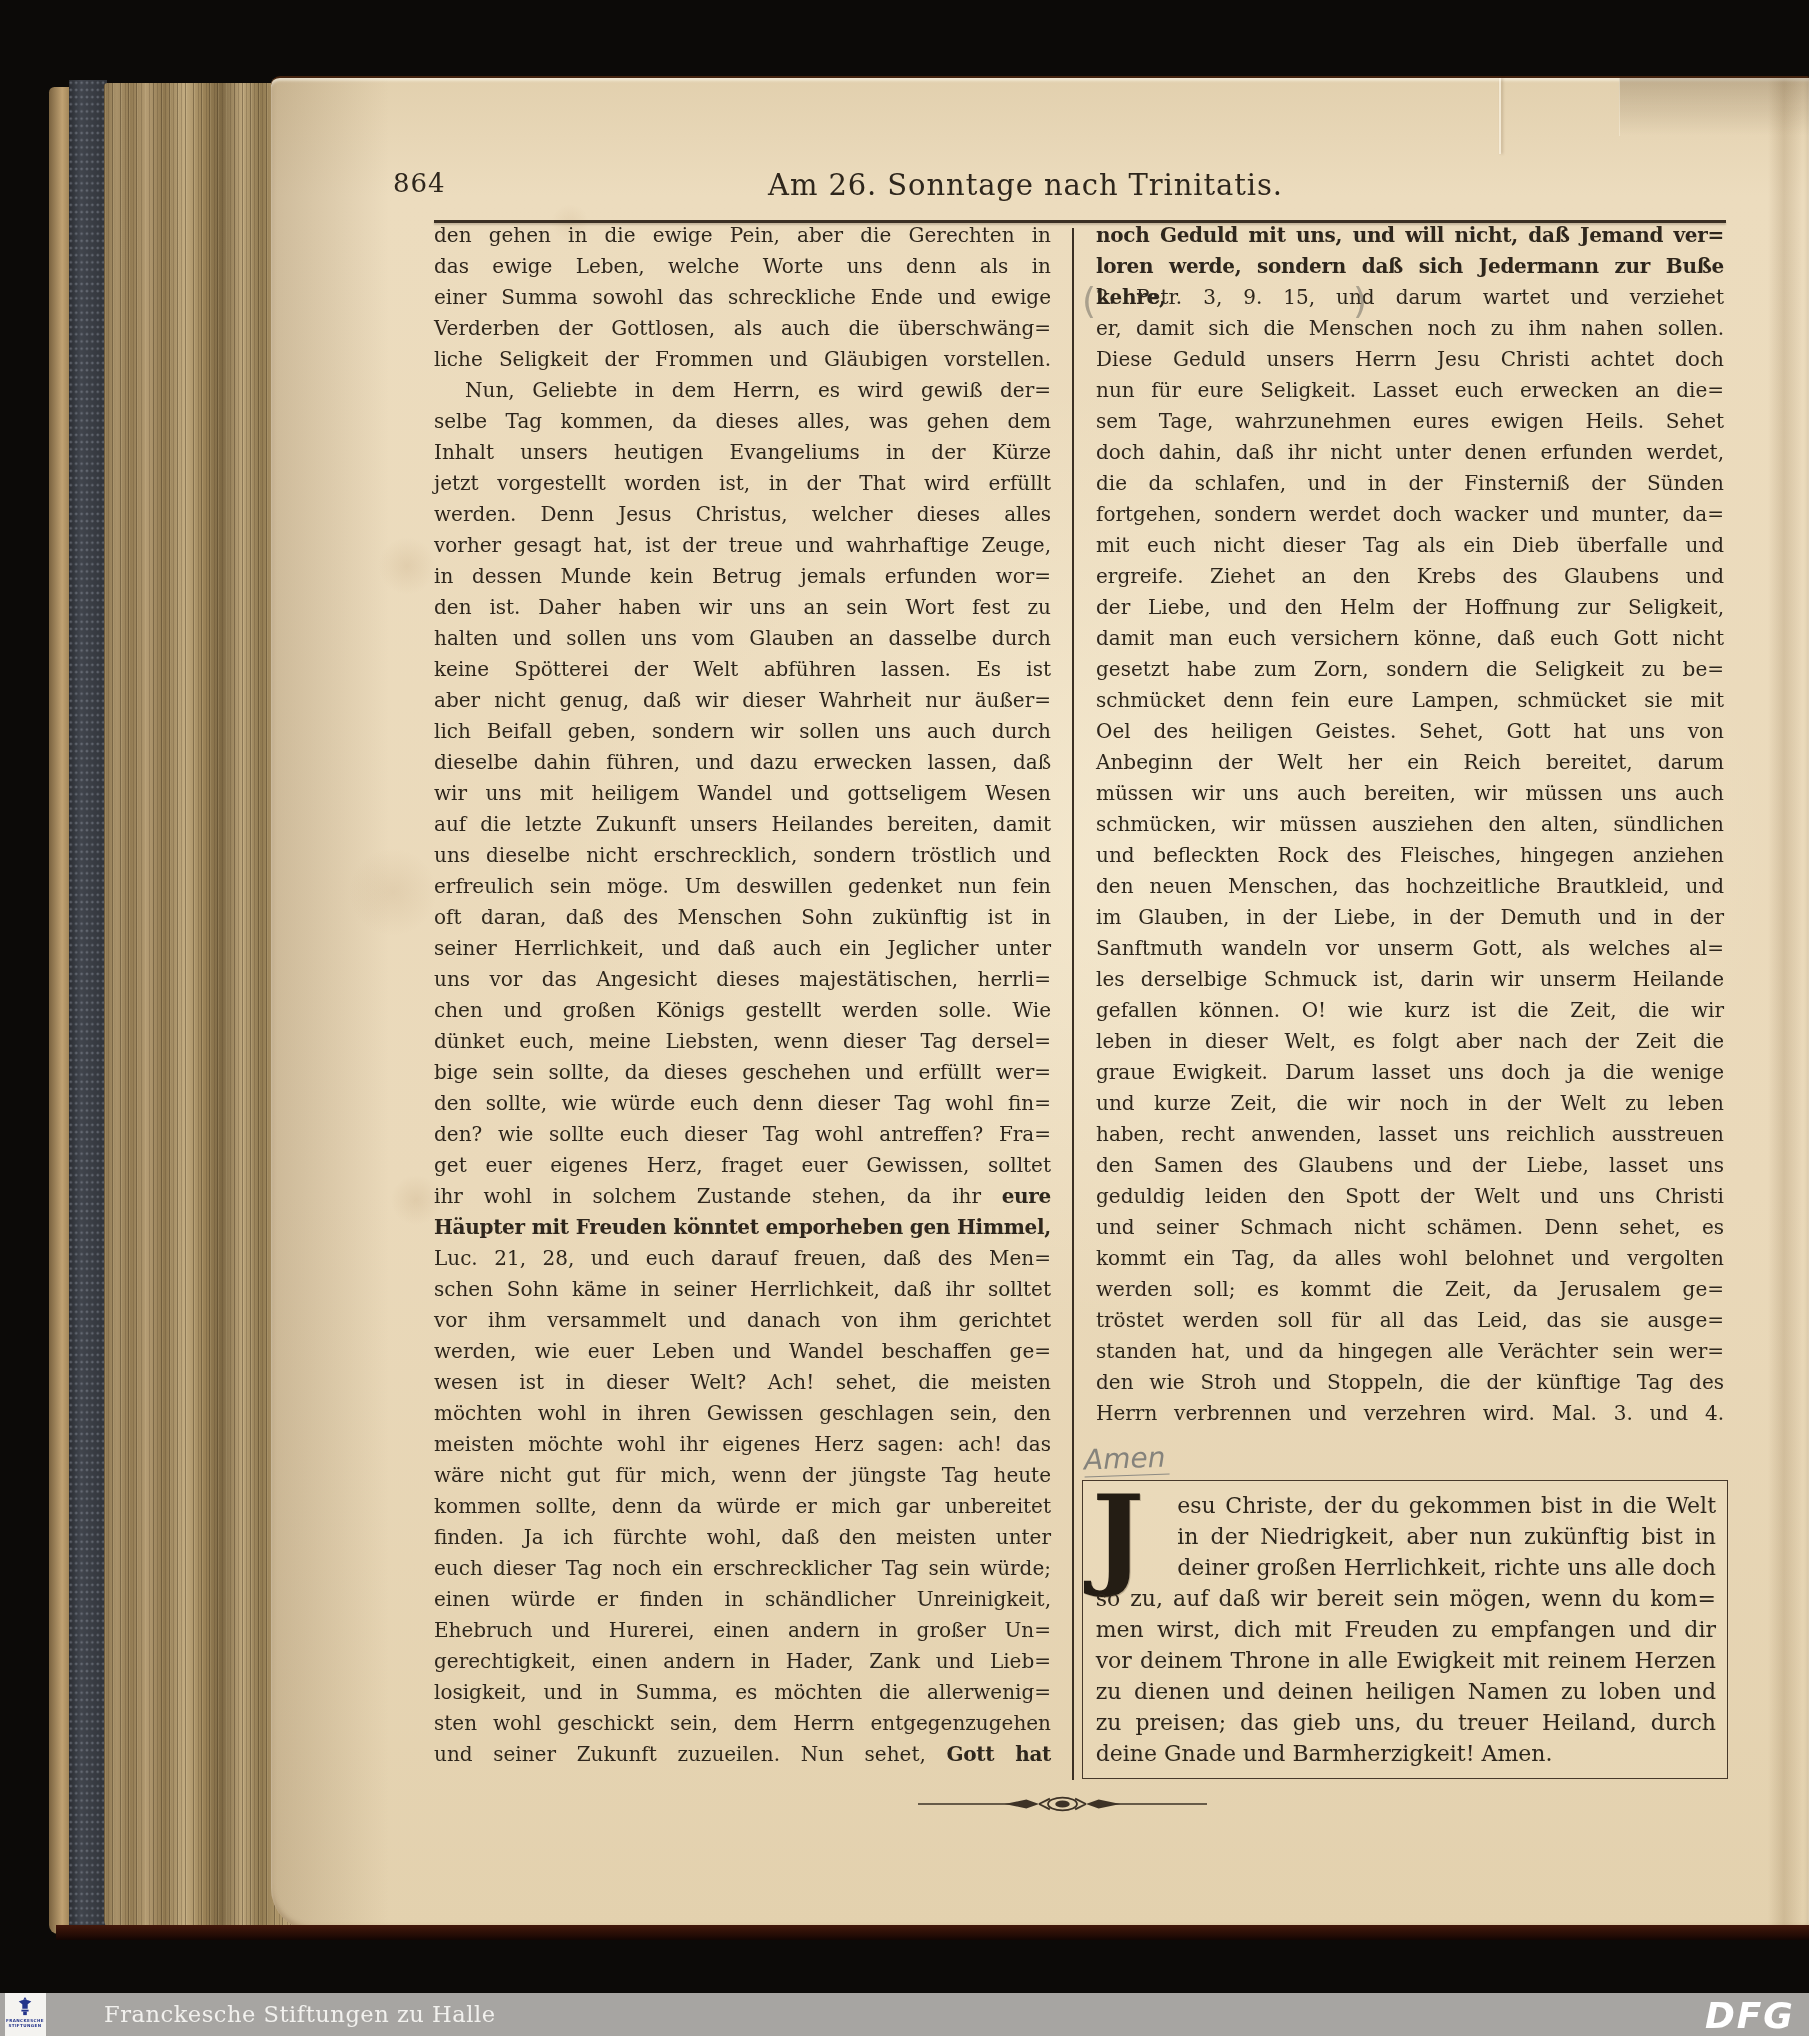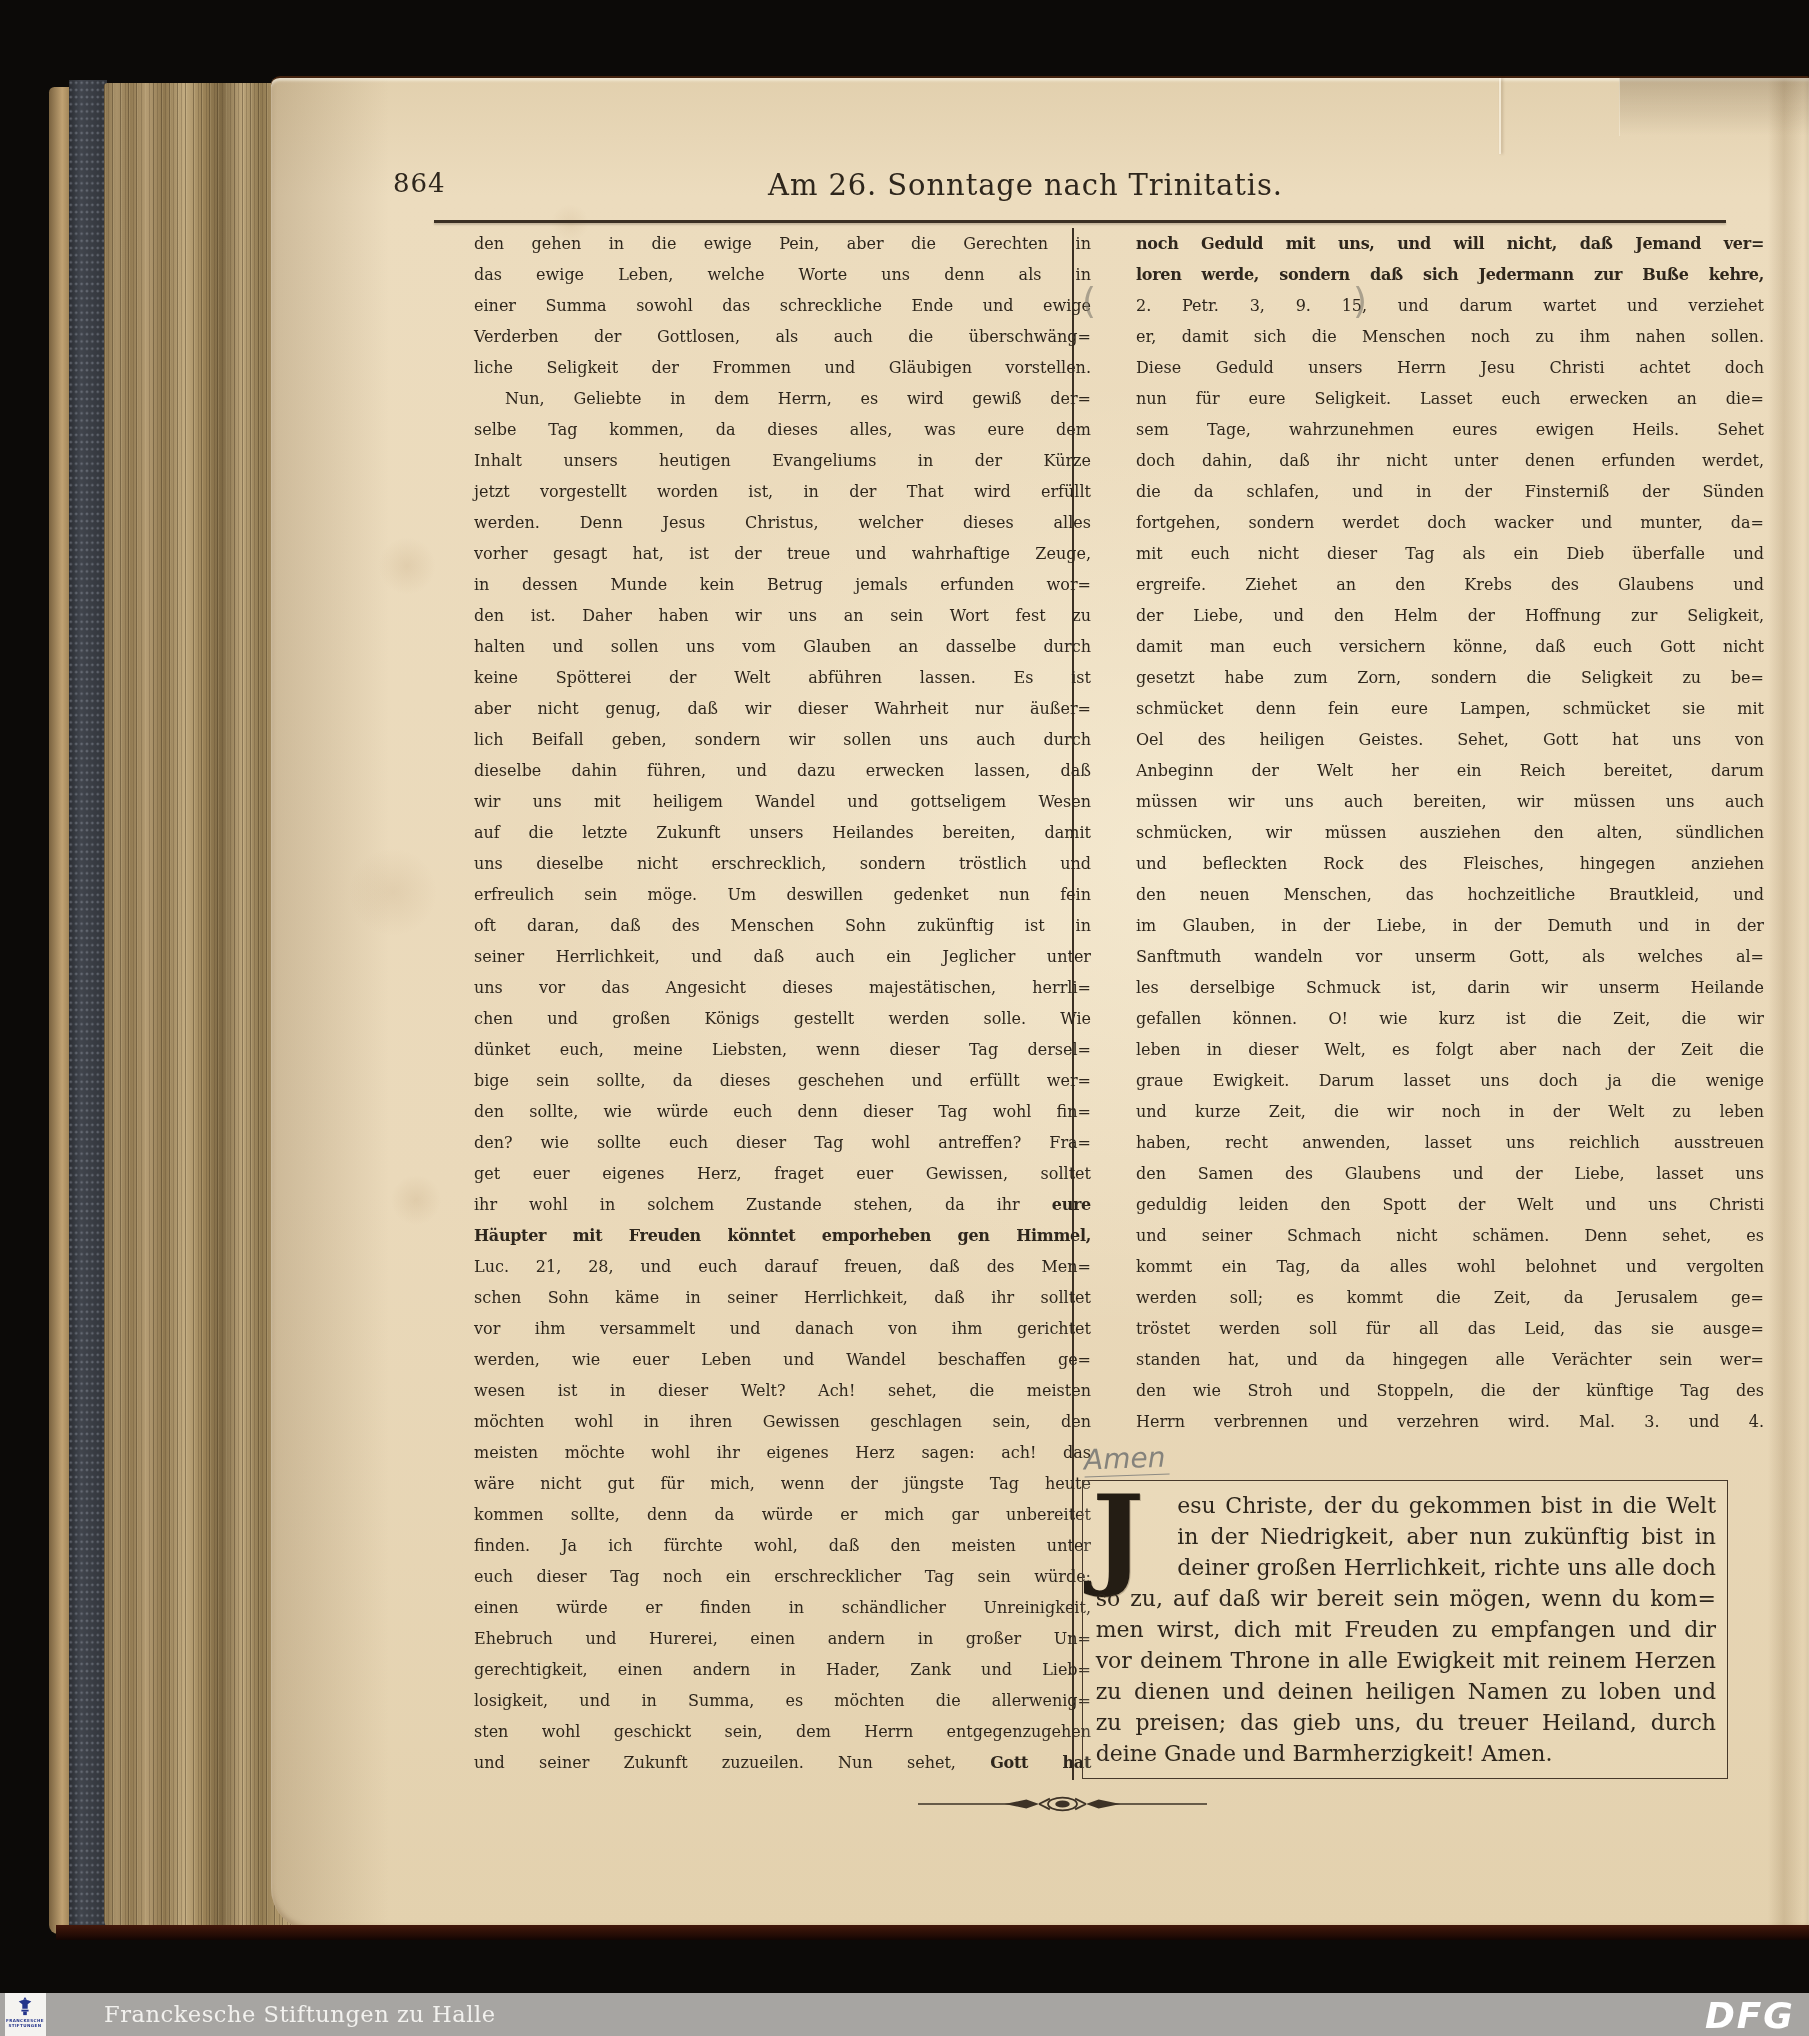--- a/index.html
+++ b/index.html
@@ -39,21 +39,21 @@
     background:linear-gradient(180deg, rgba(70,48,24,.22), rgba(70,48,24,0));border-left:0.9px solid rgba(255,250,235,.4);}
   .paper-bottom-edge{position:absolute;left:56px;top:1925px;width:1753px;height:14.5px;
     background:linear-gradient(180deg,#43180b,#230b05 70%,#120503);}
   
   .ink{color:#2e261c;}
   .pagehead{position:absolute;left:434px;top:168px;width:1292px;height:40px;}
   .pagenum{position:absolute;left:-41px;top:0;font-size:26px;letter-spacing:0.9px;}
   .headtitle{position:absolute;left:0;right:109px;top:0;text-align:center;font-size:29px;letter-spacing:0.9px;}
   .headrule{position:absolute;left:434px;top:220px;width:1292px;height:2.7px;background:#3a2f23;box-shadow:0 1.8px 1.8px rgba(58,47,35,.25);}
   .colrule{position:absolute;left:1072px;top:228px;width:1.8px;height:1552px;background:#3a2f23;}
-  .col{position:absolute;top:228px;font-size:16px;line-height:31px;margin-left:40px;}
+  .col{position:absolute;top:220px;font-size:20px;line-height:31px;}
   .col-left{left:434px;width:617px;}
   .col-right{left:1096px;width:628px;}
   .line{text-align:justify;text-align-last:justify;white-space:normal;height:31px;overflow:visible;}
   .line.indent{padding-left:31px;}
   .line.noj{text-align-last:left;}
   .line b{letter-spacing:-0.3px;}
   
   .prayerbox{position:absolute;left:1082px;top:1480px;width:646px;height:299px;
     border:1.8px solid #46382a;box-sizing:border-box;padding:9px 11px 0 12.7px;
     font-size:22px;line-height:31px;background:rgba(255,246,222,.12);}
@@ -96,21 +96,21 @@
 <div class="headrule"></div>
 <div class="colrule"></div>
 
 <div class="col col-left ink">
     <div class="line">den gehen in die ewige Pein, aber die Gerechten in</div>
     <div class="line">das ewige Leben, welche Worte uns denn als in</div>
     <div class="line">einer Summa sowohl das schreckliche Ende und ewige</div>
     <div class="line">Verderben der Gottlosen, als auch die überschwäng=</div>
     <div class="line">liche Seligkeit der Frommen und Gläubigen vorstellen.</div>
     <div class="line indent">Nun, Geliebte in dem Herrn, es wird gewiß der=</div>
-    <div class="line">selbe Tag kommen, da dieses alles, was eure dem</div>
+    <div class="line">selbe Tag kommen, da dieses alles, was gehen dem</div>
     <div class="line">Inhalt unsers heutigen Evangeliums in der Kürze</div>
     <div class="line">jetzt vorgestellt worden ist, in der That wird erfüllt</div>
     <div class="line">werden.  Denn Jesus Christus, welcher dieses alles</div>
     <div class="line">vorher gesagt hat, ist der treue und wahrhaftige Zeuge,</div>
     <div class="line">in dessen Munde kein Betrug jemals erfunden wor=</div>
     <div class="line">den ist.  Daher haben wir uns an sein Wort fest zu</div>
     <div class="line">halten und sollen uns vom Glauben an dasselbe durch</div>
     <div class="line">keine Spötterei der Welt abführen lassen.  Es ist</div>
     <div class="line">aber nicht genug, daß wir dieser Wahrheit nur äußer=</div>
     <div class="line">lich Beifall geben, sondern wir sollen uns auch durch</div>

